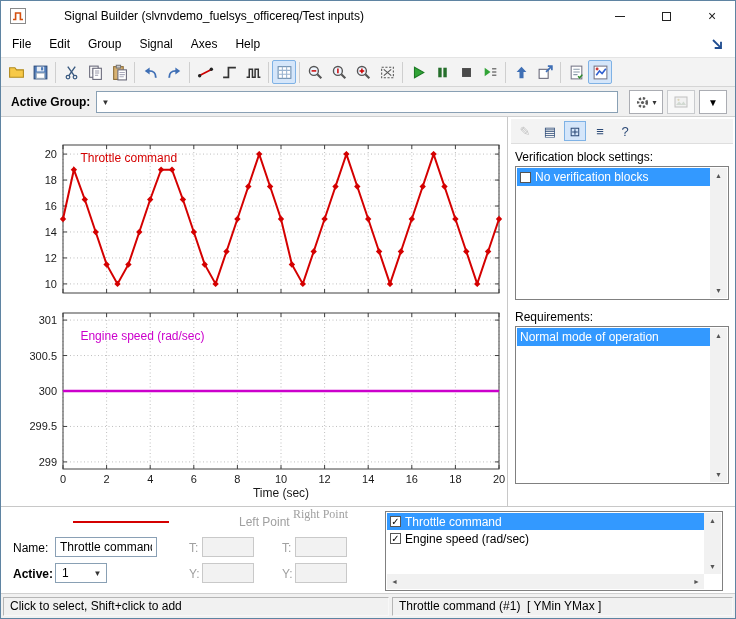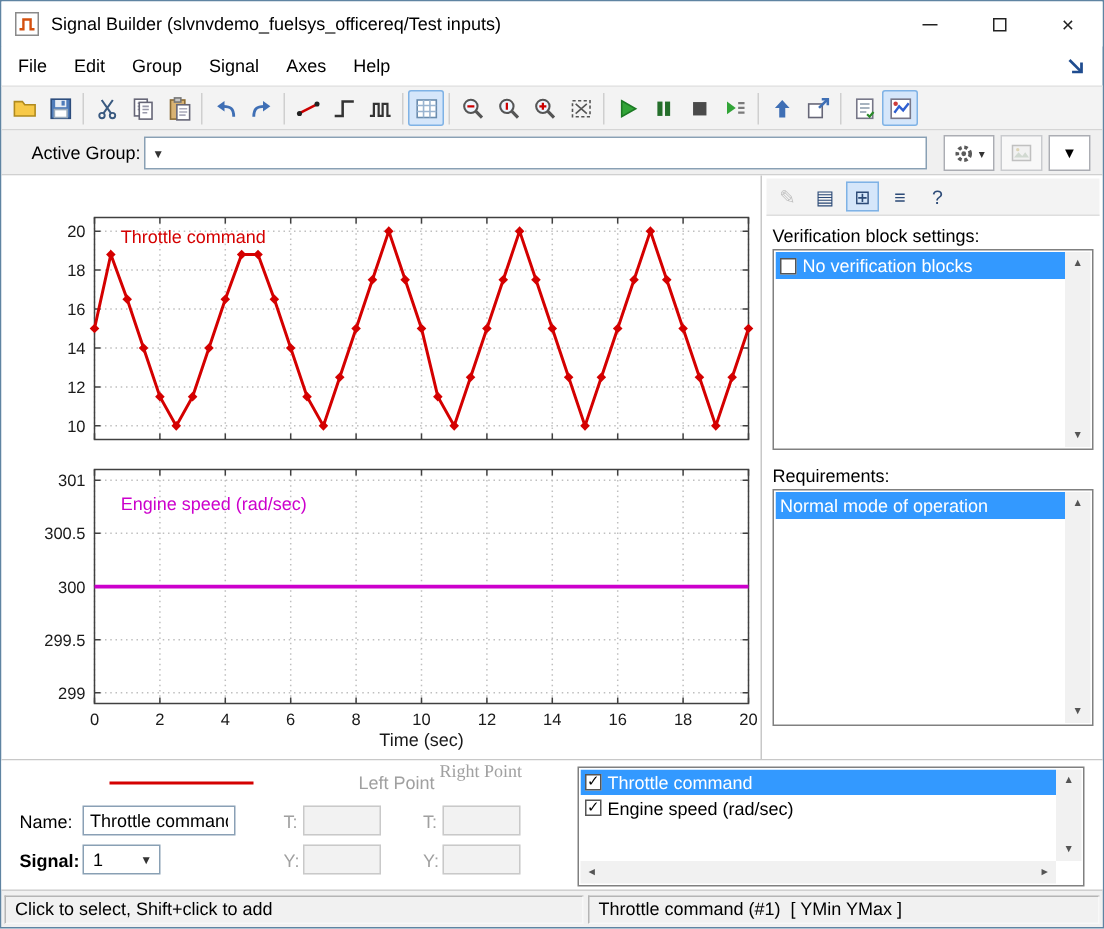--- a/index.html
+++ b/index.html
@@ -4,21 +4,21 @@
 <style>
   * { box-sizing: border-box; margin: 0; padding: 0; }
   html,body { width: 736px; height: 619px; overflow: hidden;
     font-family: "Liberation Sans", sans-serif; font-size: 12px; color:#000; background:#fff; }
   svg { display:block; }
   button { font: inherit; background:none; border:none; cursor:default; }
 
   .window { position:absolute; inset:0; border:1px solid #5f84a2; background:#fff; }
 
   
-  .titlebar { position:absolute; left:0; top:0; right:0; height:30px; background:#fff; display:flex; align-items:center; }
+  .titlebar { position:absolute; left:0; top:0; right:0; height:30px; background:#fff; display:flex; align-items:center;gap:30px; }
   .app-icon { width:16px; height:16px; margin-left:9px; }
   .title-text { margin-left:8px; font-size:12px; }
   .win-btns { position:absolute; right:0; top:0; height:30px; display:flex; }
   .win-btn { width:46px; height:30px; display:flex; align-items:center; justify-content:center; }
   .glyph-min { width:10px; height:1px; background:#222; display:block; }
   .glyph-max { width:9px; height:9px; border:1px solid #222; display:block; }
   .glyph-close { font-size:14px; line-height:1; color:#222; }
 
   
   .menubar { position:absolute; left:0; top:30px; right:30px; height:26px; background:#fff; display:flex; align-items:center; padding-left:2px; }
@@ -28,21 +28,21 @@
   
   .toolbar { position:absolute; left:0; top:56px; right:0; height:30px; background:#f3f3f3;
     border-top:1px solid #e4e4e4; border-bottom:1px solid #d5d5d5; display:flex; align-items:center; padding-left:3px; }
   .tbtn { width:24px; height:24px; display:flex; align-items:center; justify-content:center; border:1px solid transparent; border-radius:2px; padding:0; }
   .tbtn svg { width:17px; height:17px; }
   .tbtn.active { background:#d5e6fa; border-color:#7fb2e5; }
   .tsep { width:1px; height:21px; background:#cfcfcf; margin:0 3px; }
 
   
   .grouprow { position:absolute; left:0; top:86px; right:0; height:30px; background:#f0f0f0; border-bottom:1px solid #d0d0d0; }
-  .grouplabel { position:absolute; left:20px; top:8px; font-weight:normal; }
+  .grouplabel { position:absolute; left:10px; top:8px; font-weight:bold; }
   .combo { position:absolute; background:#fff; border:1px solid #89a0b4; display:flex; align-items:center; }
   #agCombo { left:95px; top:4px; width:522px; height:22px; }
   .combo .val { flex:1; padding-left:6px; white-space:nowrap; overflow:hidden; }
   .combo .arr { width:17px; align-self:stretch; display:flex; align-items:center; justify-content:center; font-size:8px; color:#333; }
   .gear-btn { position:absolute; left:628px; top:3px; width:34px; height:24px; background:#fff; border:1px solid #abadb3; display:flex; align-items:center; justify-content:center; gap:2px; }
   .gear-btn svg { width:15px; height:15px; }
   .gear-btn .mini { font-size:8px; color:#333; }
   .small-btn { position:absolute; top:3px; width:28px; height:24px; background:#fff; border:1px solid #abadb3; display:flex; align-items:center; justify-content:center; }
   .small-btn svg { width:16px; height:16px; }
   #btnPanel { left:666px; opacity:.55; }
@@ -623,21 +623,21 @@
       </div>
     </div>
 
     <div class="bottom">
       <div class="linesample"></div>
       <span class="blabel" id="lpLbl">Left Point</span>
       <span class="blabel" id="rpLbl">Right Point</span>
 
       <span class="blabel" id="lblName">Name:</span>
       <input class="tinput" id="nameInput" value="Throttle command" style="">
-      <span class="blabel" id="lblIndex">Signal:</span>
+      <span class="blabel" id="lblIndex">Active:</span>
       <div class="combo" id="idxCombo">
         <span class="val">1</span>
         <span class="arr">▼</span>
       </div>
 
       <span class="blabel" id="t1l">T:</span>
       <input class="tinput" id="t1" disabled="" style="">
       <span class="blabel" id="t2l">T:</span>
       <input class="tinput" id="t2" disabled="" style="">
       <span class="blabel" id="y1l">Y:</span>

